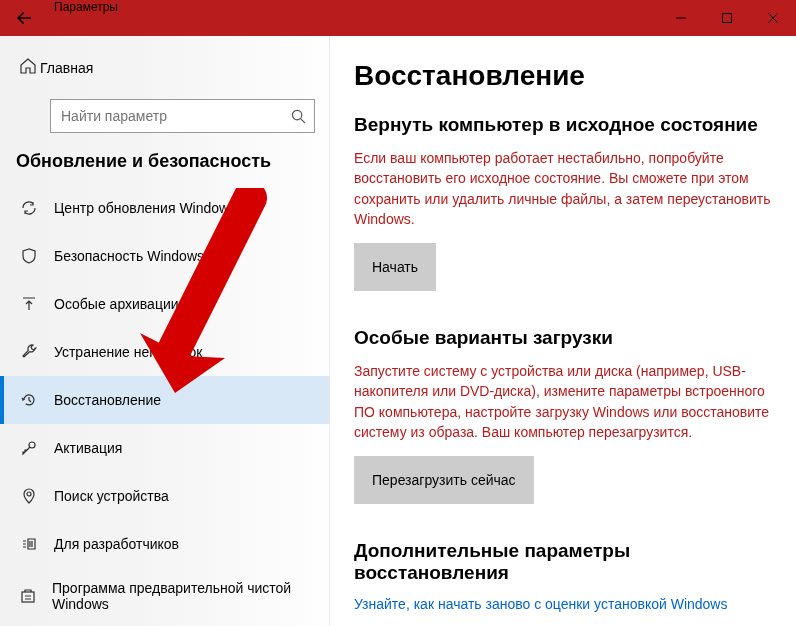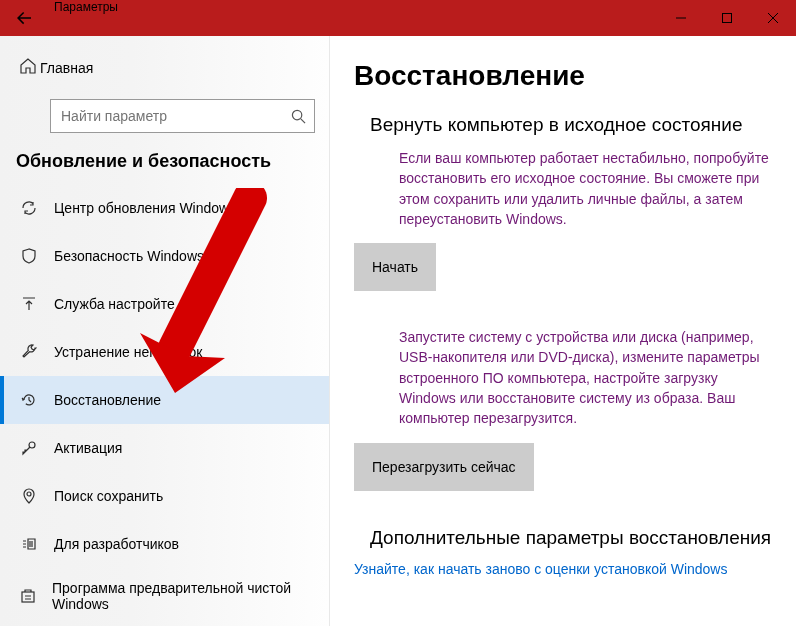--- a/index.html
+++ b/index.html
@@ -14,22 +14,22 @@
 .home-row { display: flex; align-items: center; gap: 4px; padding: 8px 20px; font-size: 14px; }
 .search-wrap { margin: 14px 14px 0 14px; position: relative; padding-left: 36px; }
 .search { width: 100%; height: 34px; border: 1px solid #999; background: #fff; padding: 0 34px 0 10px; font-size: 14px; outline: none; }
 .search-icon-btn { position: absolute; right: 0; top: 0; width: 34px; height: 34px; display: flex; align-items: center; justify-content: center; }
 .category { font-weight: 600; font-size: 18px; padding: 18px 16px 12px 16px; }
 .nav-item { display: flex; align-items: center; gap: 16px; padding: 12px 20px; font-size: 14px; color: #000; cursor: pointer; min-height: 48px; }
 .nav-item.selected { background: #d9e8f7; border-left: 4px solid #0078d7; padding-left: 16px; }
 .nav-item .nav-icon { width: 18px; display: flex; justify-content: center; color: #303030; }
 .main { flex: 1; padding: 24px 24px 0 24px; overflow: hidden; background: #fff; }
 .page-title { font-size: 28px; font-weight: 600; margin-bottom: 22px; }
-.section-title { font-size: 19px; font-weight: 400; margin-bottom: 12px; margin-left: 16px; }
-.section-desc { font-size: 14px; color: #701a75; line-height: 1.45; margin-bottom: 14px; max-width: 420px; margin-left: 45px; }
+.section-title { font-size: 19px; font-weight: 700; margin-bottom: 12px; }
+.section-desc { font-size: 14px; color: #b91c1c; line-height: 1.45; margin-bottom: 14px; max-width: 420px; }
 .btn { background: #ccc; border: none; padding: 16px 18px; font-size: 14px; cursor: pointer; }
 .section { margin-bottom: 36px; }
 .link { color: #0066cc; font-size: 14px; cursor: pointer; }
 .arrow-overlay { position: absolute; left: 130px; top: 188px; pointer-events: none; }
 </style>
 </head>
 <body>
 
 <div class="titlebar">
   <div class="back-btn">
@@ -92,21 +92,21 @@
           </svg>
         </span>
       <span>Безопасность Windows</span>
     </div>
     <div class="nav-item">
       <span class="nav-icon">
           <svg width="16" height="16" viewBox="0 0 16 16">
             <path d="M8 14V5M5 8l3-3 3 3M2 2h12" fill="none" stroke="#303030" stroke-width="1.2"></path>
           </svg>
         </span>
-      <span>Служба настройте</span>
+      <span>Особые архивации</span>
     </div>
     <div class="nav-item">
       <span class="nav-icon">
           <svg width="16" height="16" viewBox="0 0 16 16">
             <path d="M14 4a4 4 0 0 1-5.4 3.7L3 13l-1-1 5.3-5.6A4 4 0 0 1 12 1l-2 2 1 2 2 1 2-2z" fill="none" stroke="#303030" stroke-width="1.2"></path>
           </svg>
         </span>
       <span>Устранение неполадок</span>
     </div>
     <div class="nav-item selected">
@@ -126,21 +126,21 @@
         </span>
       <span>Активация</span>
     </div>
     <div class="nav-item">
       <span class="nav-icon">
           <svg width="16" height="16" viewBox="0 0 16 16">
             <path d="M8 1a5 5 0 0 1 5 5c0 4-5 9-5 9S3 10 3 6a5 5 0 0 1 5-5z" fill="none" stroke="#303030" stroke-width="1.2"></path>
             <circle cx="8" cy="6" r="2" fill="none" stroke="#303030" stroke-width="1.2"></circle>
           </svg>
         </span>
-      <span>Поиск сохранить</span>
+      <span>Поиск устройства</span>
     </div>
     <div class="nav-item">
       <span class="nav-icon">
           <svg width="16" height="16" viewBox="0 0 16 16">
             <path d="M2 5h3M2 8h3M2 11h3M7 3h7v10H7zM9 5v6M11 5v6" fill="none" stroke="#303030" stroke-width="1.2"></path>
           </svg>
         </span>
       <span>Для разработчиков</span>
     </div>
     <div class="nav-item">
@@ -157,20 +157,21 @@
   <div class="main">
     <h1 class="page-title">Восстановление</h1>
 
     <div class="section">
       <div class="section-title">Вернуть компьютер в исходное состояние</div>
       <div class="section-desc">Если ваш компьютер работает нестабильно, попробуйте восстановить его исходное состояние. Вы сможете при этом сохранить или удалить личные файлы, а затем переустановить Windows.</div>
       <button class="btn">Начать</button>
     </div>
 
     <div class="section">
+      <div class="section-title">Особые варианты загрузки</div>
       <div class="section-desc">Запустите систему с устройства или диска (например, USB-накопителя или DVD-диска), измените параметры встроенного ПО компьютера, настройте загрузку Windows или восстановите систему из образа. Ваш компьютер перезагрузится.</div>
       <button class="btn">Перезагрузить сейчас</button>
     </div>
 
     <div class="section">
       <div class="section-title">Дополнительные параметры восстановления</div>
       <div class="link">Узнайте, как начать заново с оценки установкой Windows</div>
     </div>
   </div>
 </div>

